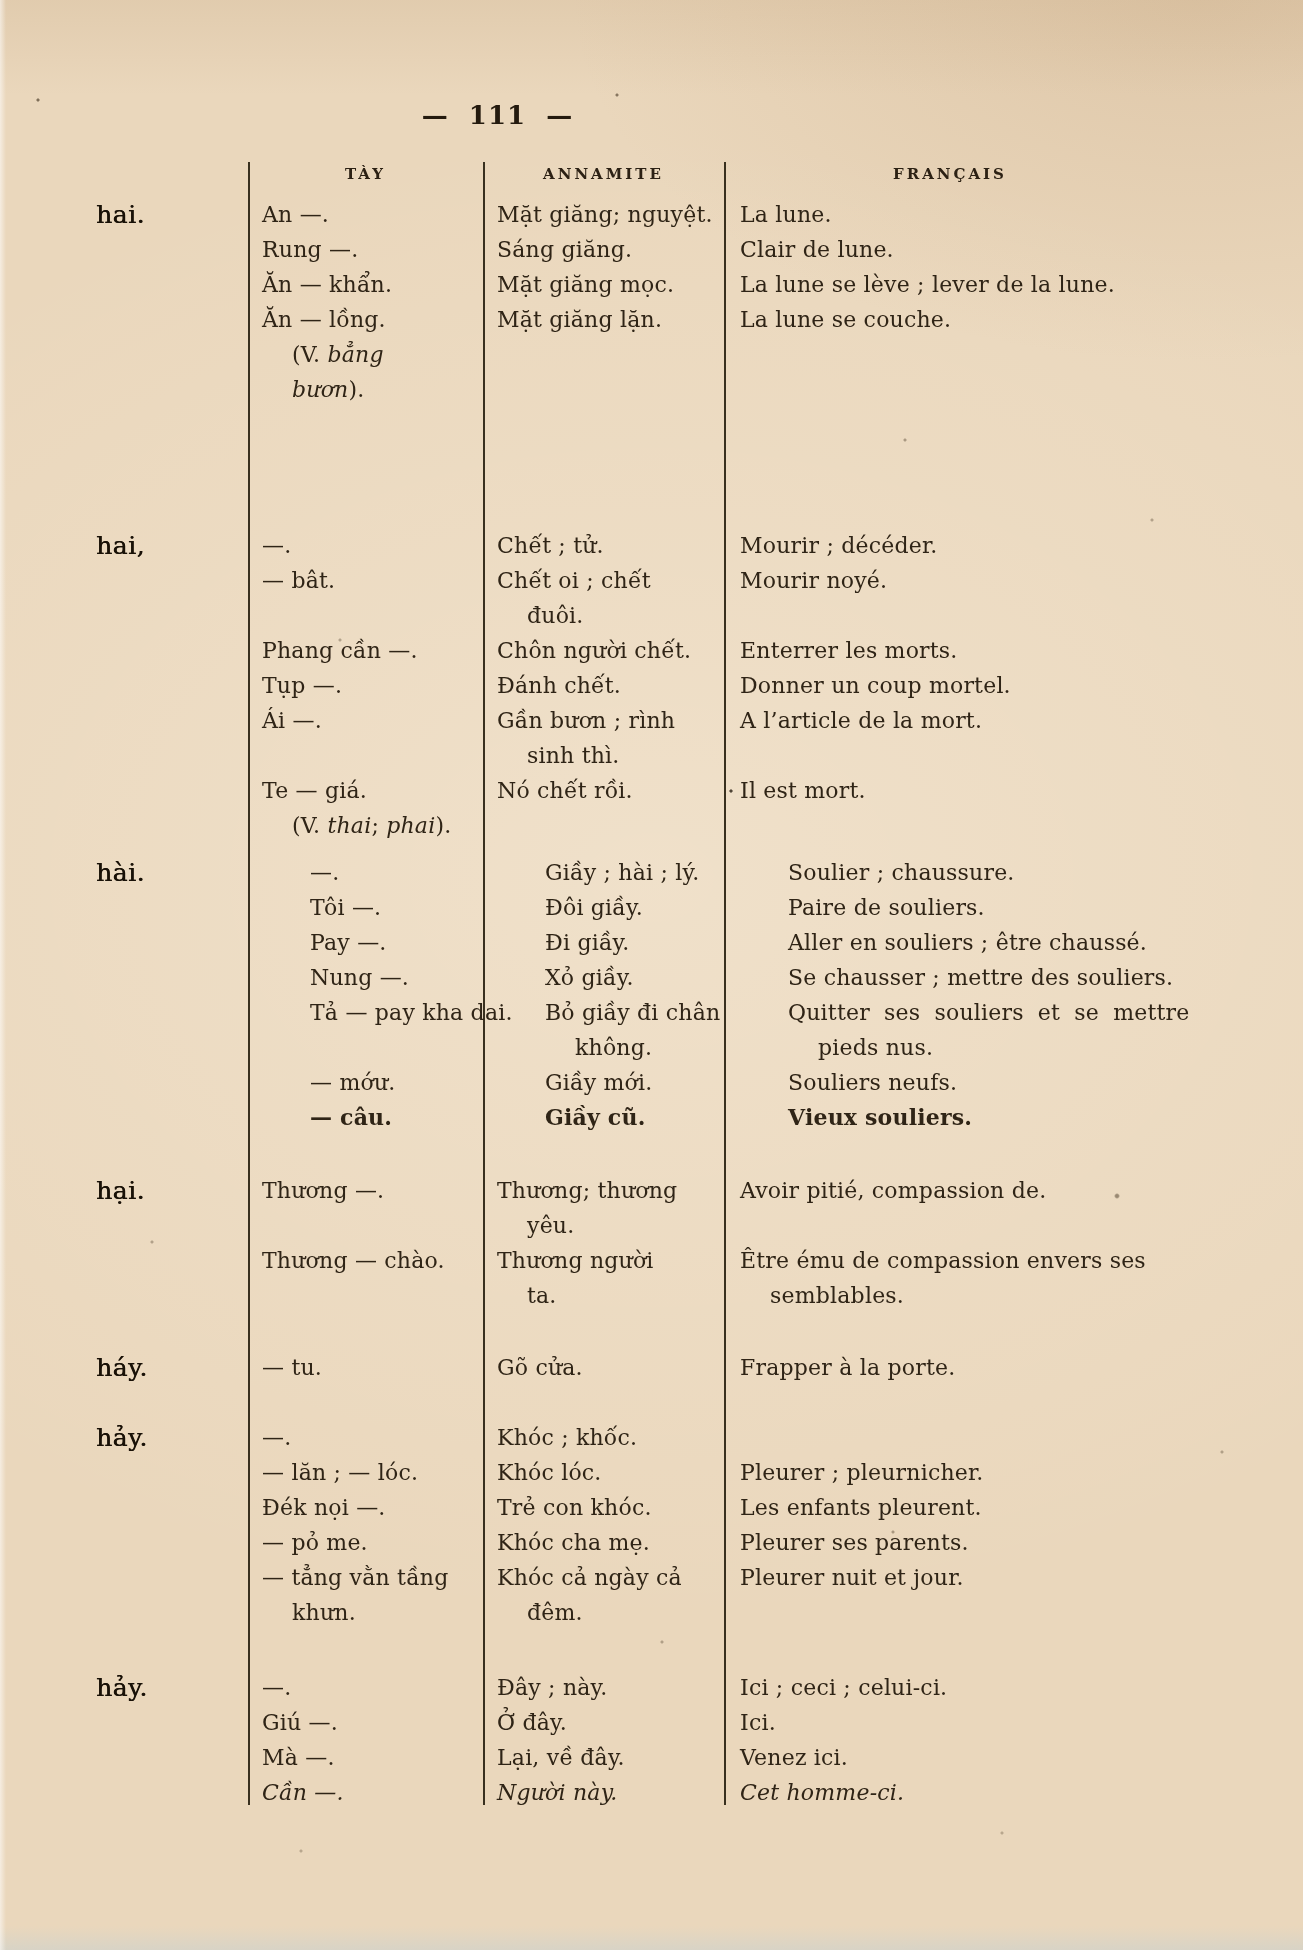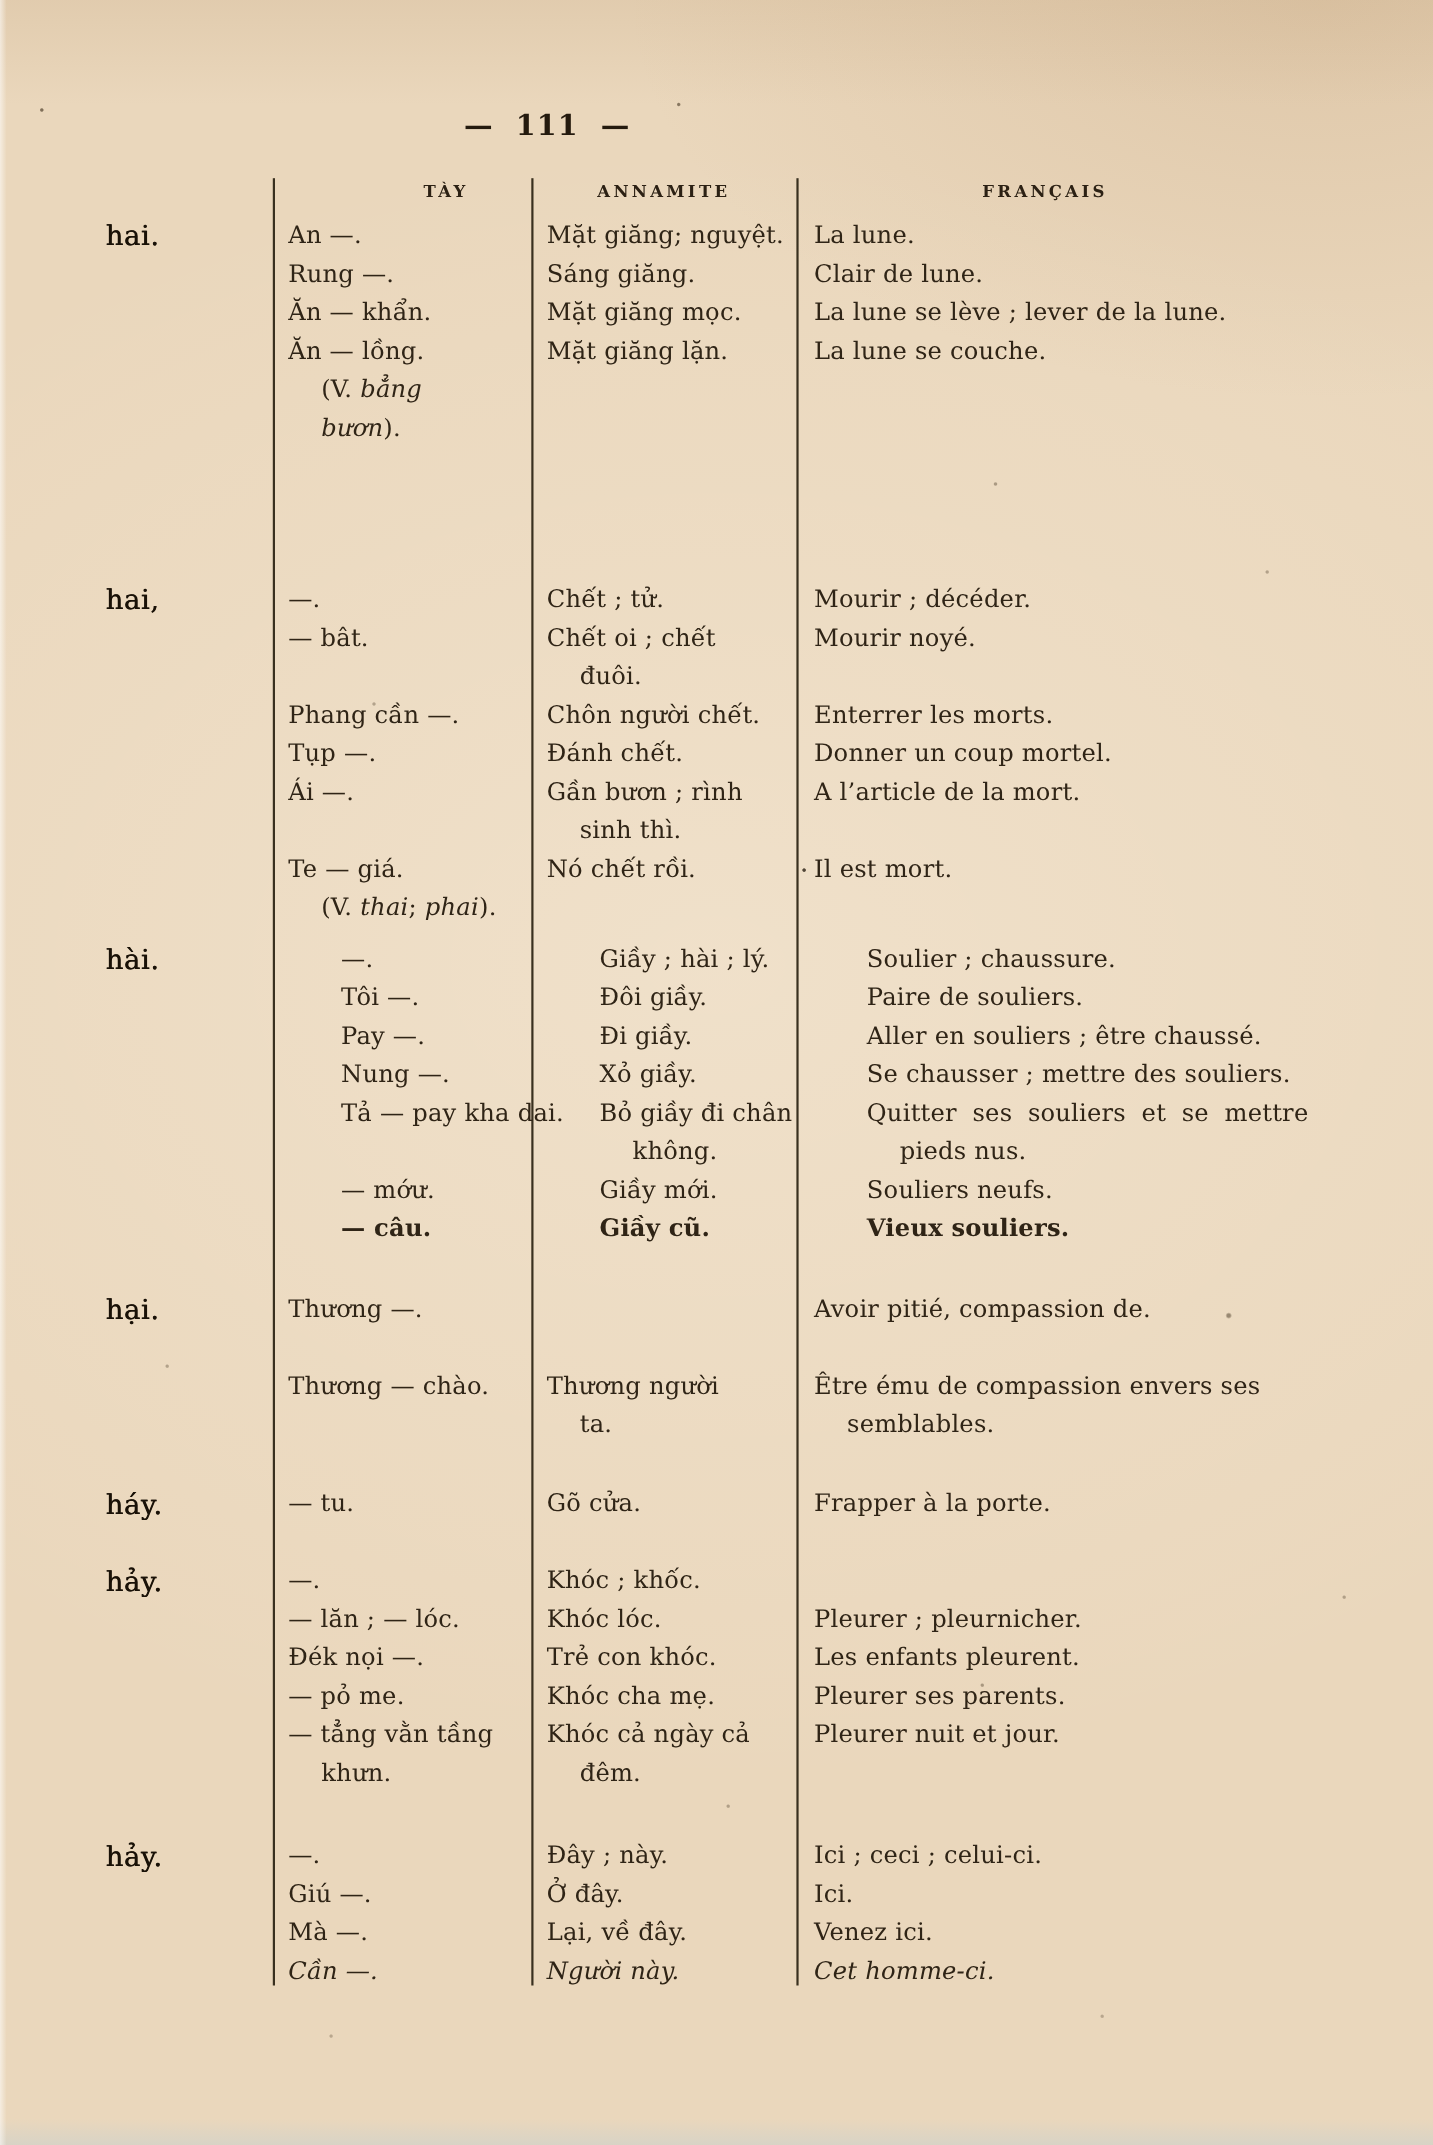--- a/index.html
+++ b/index.html
@@ -34,21 +34,21 @@
   .page-number{
     position:absolute;left:385px;top:100px;width:225px;
     text-align:center;font-size:26px;font-weight:bold;color:#241a0e;
     word-spacing:10px;letter-spacing:1px;
   }
   .col-header{
     position:absolute;top:165px;height:22px;
     font-size:15px;font-weight:bold;letter-spacing:3px;color:#2c2114;
     text-align:center;white-space:nowrap;
   }
-  .col-header.tay{left:248px;width:235px;padding-left:40px;}
+  .col-header.tay{left:248px;width:235px;}
   .col-header.ann{left:483px;width:241px;}
   .col-header.fr {left:724px;width:452px;}
   .vrule{
     position:absolute;top:162px;height:1643px;width:2px;
     background:#39301f;
   }
   .vrule.r1{left:248px;}
   .vrule.r2{left:483px;}
   .vrule.r3{left:724px;}
   .group{position:absolute;left:0;width:1303px;}
@@ -294,20 +294,24 @@
           <div class="line"><span>Vieux souliers.</span></div>
         </div>
       </div>
     </div>
     <div class="group" style="top: 1173px;">
       <div class="headword">hại.</div>
       <div class="row" style="height: 70px;">
         <div class="cell tay">
           <div class="line"><span>Thương —.</span></div>
         </div>
+        <div class="cell ann">
+          <div class="line"><span>Thương; thương</span></div>
+          <div class="line cont"><span>yêu.</span></div>
+        </div>
         <div class="cell fr">
           <div class="line"><span>Avoir pitié, compassion de.</span></div>
         </div>
       </div>
       <div class="row" style="height: 70px;">
         <div class="cell tay">
           <div class="line"><span>Thương — chào.</span></div>
         </div>
         <div class="cell ann">
           <div class="line"><span>Thương người</span></div>

